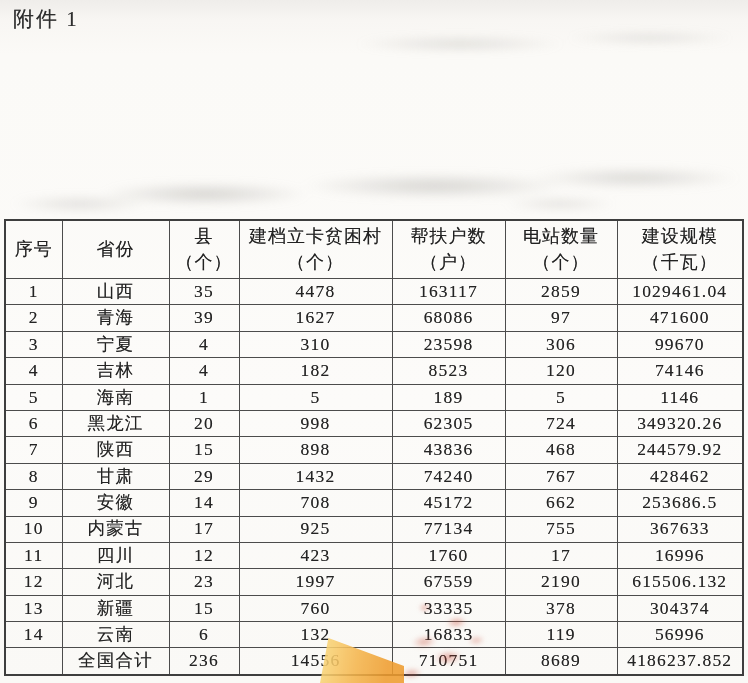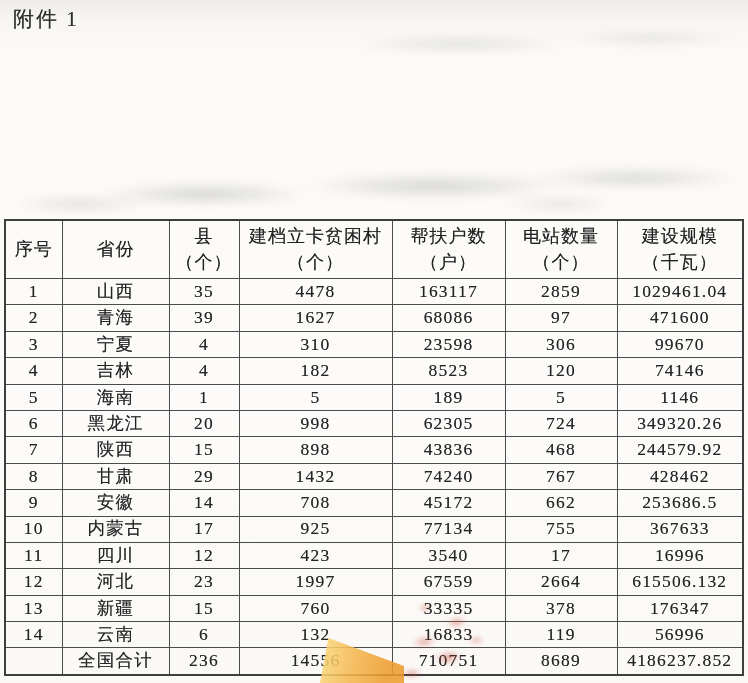--- a/index.html
+++ b/index.html
@@ -219,41 +219,41 @@
           <td>925</td>
           <td>77134</td>
           <td>755</td>
           <td>367633</td>
         </tr>
         <tr>
           <td>11</td>
           <td>四川</td>
           <td>12</td>
           <td>423</td>
-          <td>3540</td>
+          <td>1760</td>
           <td>17</td>
           <td>16996</td>
         </tr>
         <tr>
           <td>12</td>
           <td>河北</td>
           <td>23</td>
           <td>1997</td>
           <td>67559</td>
-          <td>2664</td>
+          <td>2190</td>
           <td>615506.132</td>
         </tr>
         <tr>
           <td>13</td>
           <td>新疆</td>
           <td>15</td>
           <td>760</td>
           <td>33335</td>
           <td>378</td>
-          <td>176347</td>
+          <td>304374</td>
         </tr>
         <tr>
           <td>14</td>
           <td>云南</td>
           <td>6</td>
           <td>132</td>
           <td>16833</td>
           <td>119</td>
           <td>56996</td>
         </tr>

